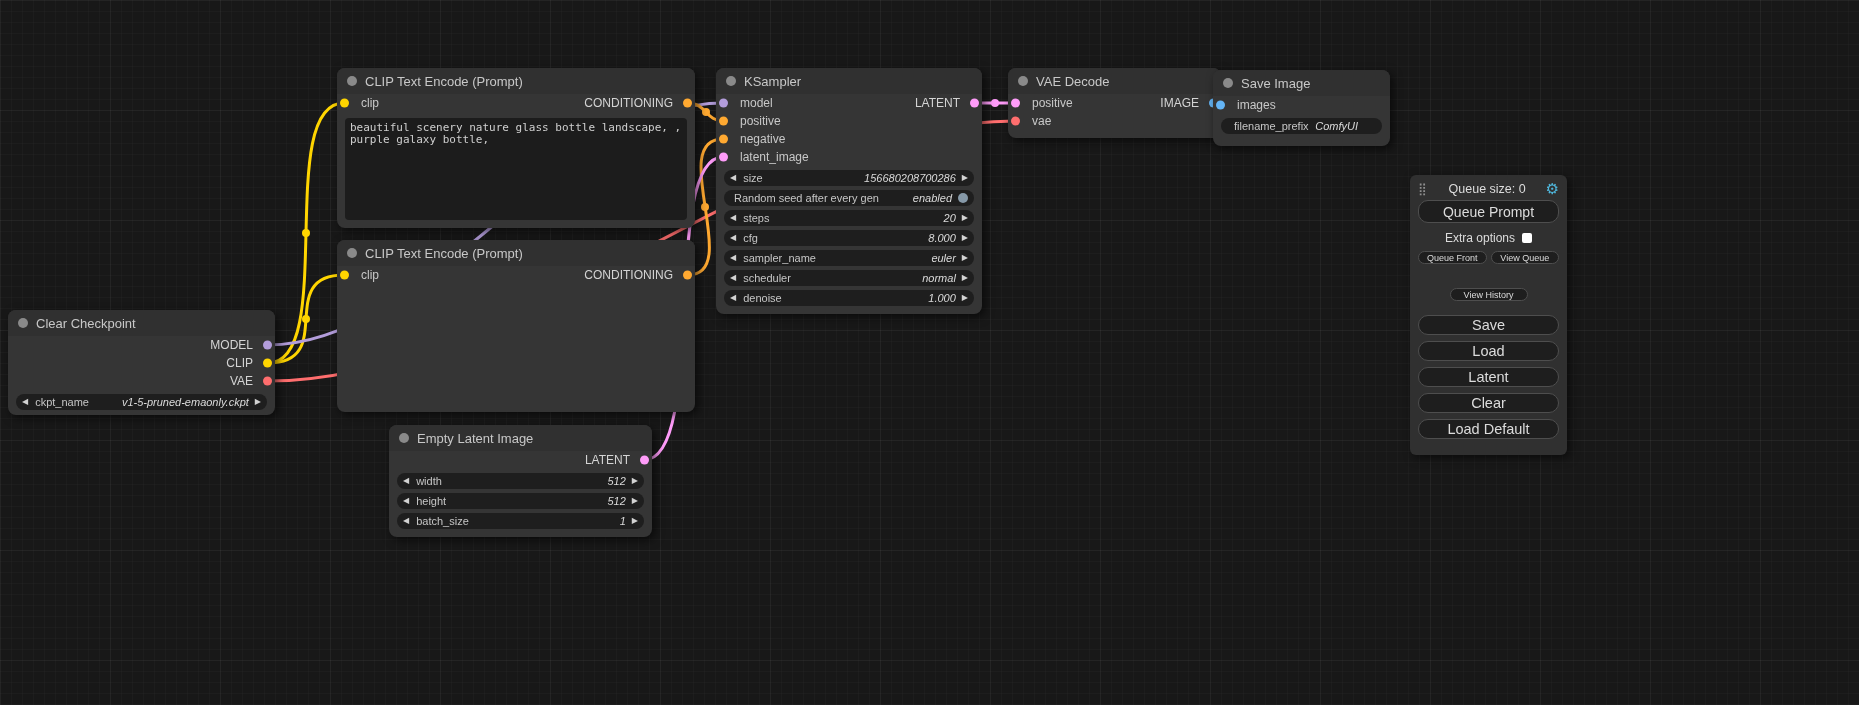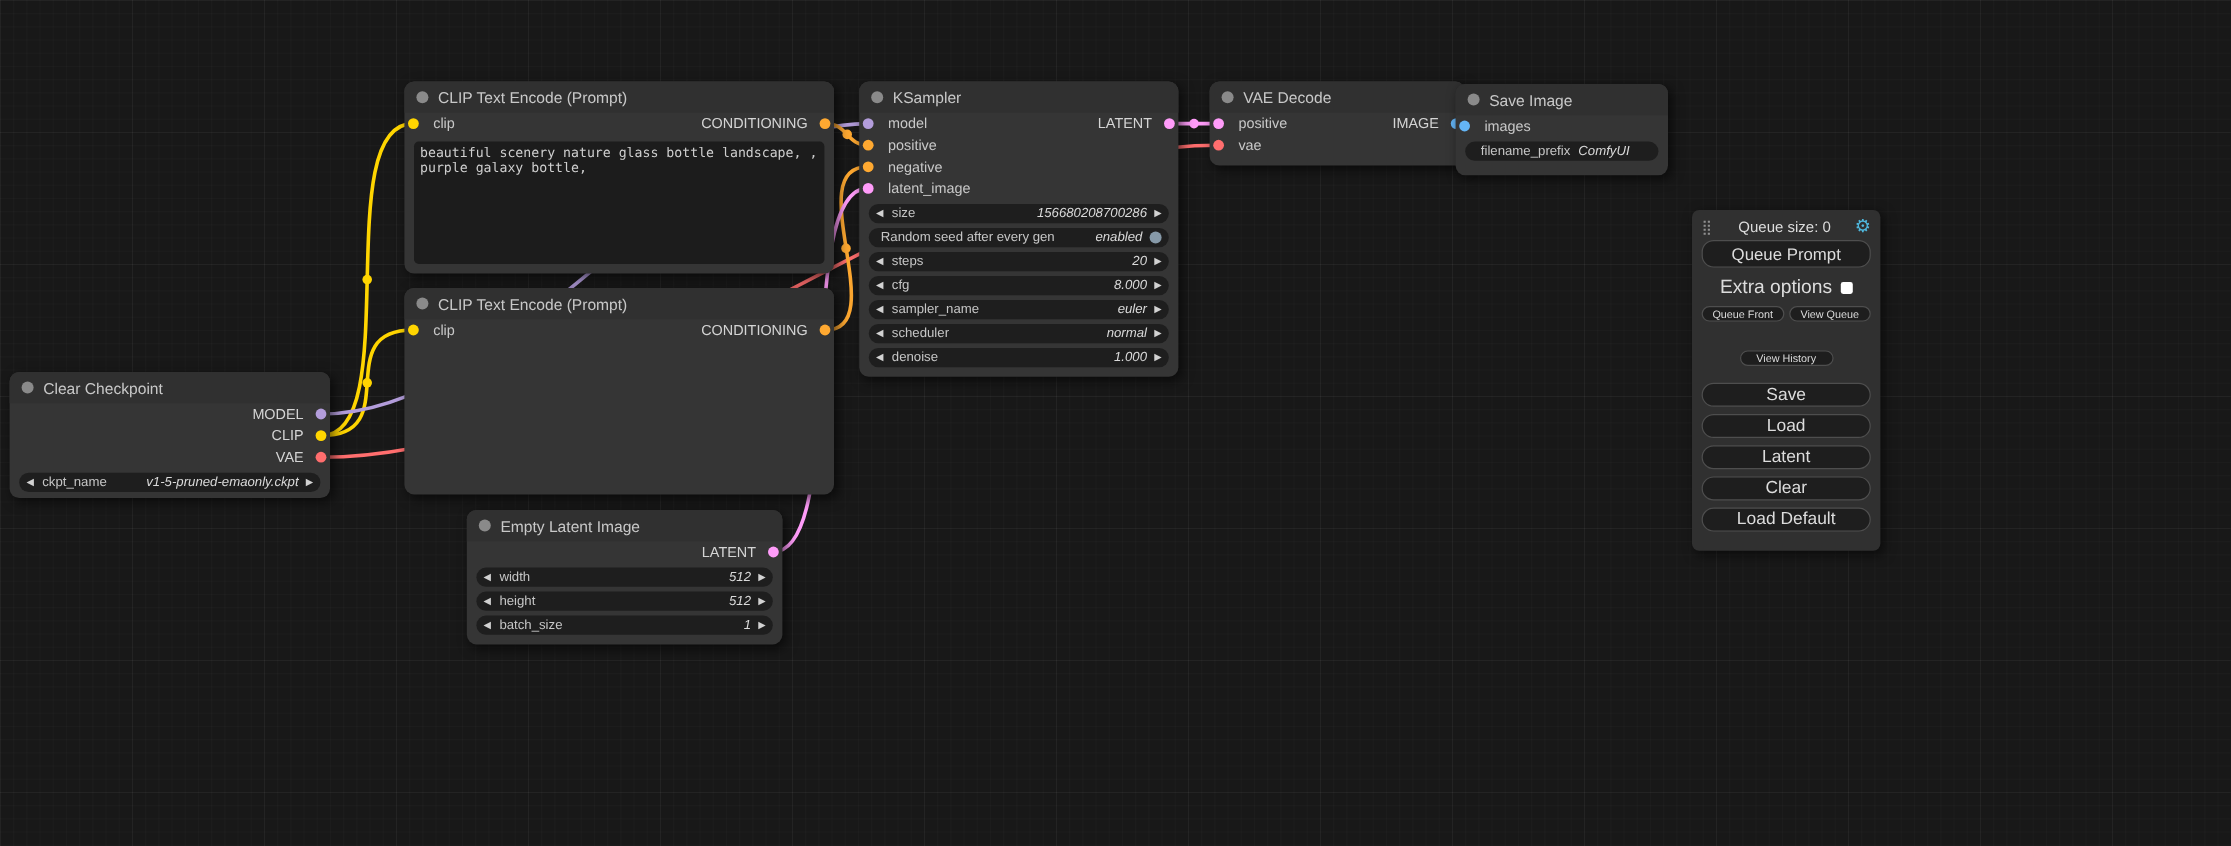--- a/index.html
+++ b/index.html
@@ -76,21 +76,21 @@
   .gear { font-size:15px; cursor:pointer; margin-left:6px; line-height:1; }
 
   .btn {
     display:block; width:100%; background:#1e1e1e; color:#dcdcdc;
     border:1px solid #4e4e4e; border-radius:10px;
     font-family:"Liberation Sans", sans-serif; cursor:pointer; text-align:center;
   }
   .btn.queue-prompt { height:23px; font-size:14px; margin:2px 0 8px; }
   .btn.big { height:20px; font-size:14.5px; margin-bottom:6px; }
   .btn.small { height:13px; font-size:9px; border-radius:8px; flex:1; width:auto; padding:0 4px; }
-  .extra-options-row { display:flex; align-items:center; justify-content:center; gap:7px; color:#dcdcdc; font-size:16px; margin:2px 0 6px; }
+  .extra-options-row { display:flex; align-items:center; justify-content:center; gap:7px; color:#dcdcdc; font-size:12px; margin:2px 0 6px; }
   .checkbox { width:10px; height:10px; background:#ffffff; border-radius:2px; display:inline-block; cursor:pointer; }
   .small-row { display:flex; gap:4px; margin-bottom:4px; }
   .small-row.center { justify-content:center; }
   .small-row.center .btn.small { flex:0 0 auto; width:78px;margin-top:20px; }
   .menu-gap { height:10px; }
 </style>
 </head>
 <body>
 
 <div id="canvas">

